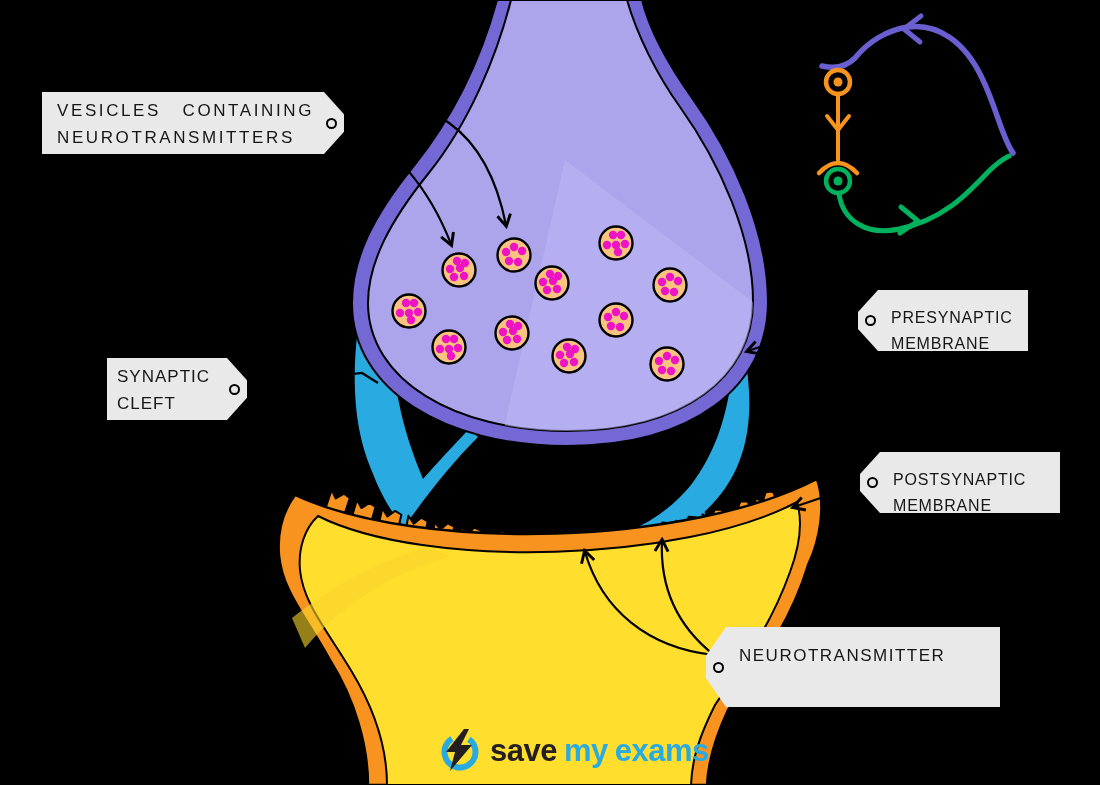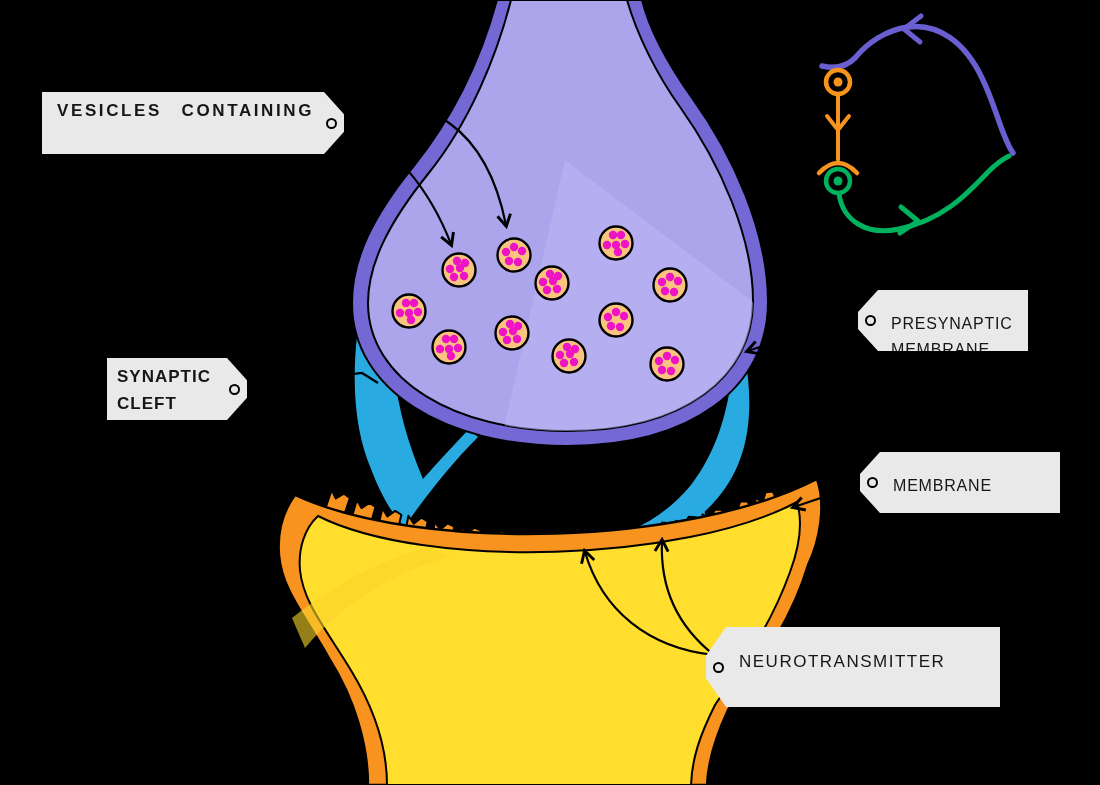--- a/index.html
+++ b/index.html
@@ -2,23 +2,23 @@
 <html style="--background: #000000; --outline: #000000; --bulb-membrane: #7468D4; --bulb-inner: #ACA5EC; --bulb-highlight: #BDB7F3; --vesicle-fill: #FBC47E; --vesicle-dot: #EF13C6; --cleft-blue: #29ABE2; --cell-orange: #F7931E; --cell-yellow: #FFDE2E; --cell-streak: #F8D32A; --tag-bg: #E9E9E9; --tag-text: #161616; --copyright-text: #8F9055; --logo-dark: #231F20; --logo-blue: #29ABE2; --inset-purple: #6A5FD0; --inset-orange: #F7941E; --inset-green: #00B15D;"><head>
 <meta charset="utf-8">
 <style>
   html,body{margin:0;padding:0;background:#000;}
   #stage{position:relative;width:1100px;height:785px;background:var(--background,#000);overflow:hidden;
          font-family:"Liberation Sans","DejaVu Sans",sans-serif;}
   #main-svg{position:absolute;left:0;top:0;}
   .tag{position:absolute;background:var(--tag-bg,#e9e9e9);color:var(--tag-text,#161616);
        box-sizing:border-box;box-shadow:2px 3px 0 rgba(110,110,110,0.25);}
   .tip-right{clip-path:polygon(0 0,calc(100% - 20px) 0,100% 36%,100% 64%,calc(100% - 20px) 100%,0 100%);
-             padding:5px 30px 0 15px;font-weight:bold;}
+             padding:5px 30px 0 15px;}
   .tip-left{clip-path:polygon(20px 0,100% 0,100% 100%,20px 100%,0 64%,0 36%);
-            padding:21px 12px 0 33px;}
+            padding:15px 12px 0 33px;}
   .tl{white-space:nowrap;}
   .tl.just{text-align:justify;text-align-last:justify;white-space:normal;}
   .eyelet{position:absolute;width:7px;height:7px;border:2.2px solid #000;border-radius:50%;
           background:var(--tag-bg,#e9e9e9);top:calc(50% - 5.5px);}
   .eyelet.right{right:7px}
   .eyelet.left{left:7px}
   #copyright{position:absolute;left:330px;top:706px;width:440px;text-align:center;
              font-size:13.5px;letter-spacing:.3px;color:var(--copyright-text,#8f9055);}
   #logo{position:absolute;left:437px;top:727px;display:flex;align-items:center;gap:7px;
         font-weight:bold;font-size:31px;}
@@ -210,40 +210,51 @@
       <path d="M 236,388 L 362,373 L 378,383"></path>
       <path d="M 866,317 C 823,328 780,340 748,351" marker-end="url(#arrow)"></path>
       <path d="M 868,482 C 838,492 815,500 794,507" marker-end="url(#arrow)"></path>
       <path d="M 714,655 C 648,648 602,610 585,552" marker-end="url(#arrow)"></path>
       <path d="M 714,655 C 676,625 660,585 662,541" marker-end="url(#arrow)"></path>
     </g>
   </svg>
 
   <div class="tag tip-right" style="left:42px;top:92px;width:302px;height:62px;font-size:17px;letter-spacing:2.6px;line-height:27px;">
     <div class="tl just">VESICLES CONTAINING</div>
+    <div class="tl">NEUROTRANSMITTERS</div>
     <span class="eyelet right"></span>
   </div>
 
   <div class="tag tip-right" style="left:107px;top:358px;width:140px;height:62px;font-size:17px;letter-spacing:1px;line-height:27px;padding-left:10px;">
     <div class="tl">SYNAPTIC</div>
     <div class="tl">CLEFT</div>
     <span class="eyelet right"></span>
   </div>
 
   <div class="tag tip-left" style="left:858px;top:290px;width:170px;height:61px;font-size:16px;letter-spacing:0.8px;line-height:26px;">
     <div class="tl">PRESYNAPTIC</div>
     <div class="tl">MEMBRANE</div>
     <span class="eyelet left"></span>
   </div>
 
   <div class="tag tip-left" style="left:860px;top:452px;width:200px;height:61px;font-size:16px;letter-spacing:0.8px;line-height:26px;">
+    <div class="tl">POSTSYNAPTIC</div>
     <div class="tl">MEMBRANE</div>
     <span class="eyelet left"></span>
   </div>
 
   <div class="tag tip-left" style="left:706px;top:627px;width:294px;height:80px;font-size:17px;letter-spacing:1.5px;line-height:28px;">
     <div class="tl">NEUROTRANSMITTER</div>
     <span class="eyelet left"></span>
   </div>
 
 
+  <div id="logo">
+    <svg width="46" height="46" viewBox="0 0 46 46">
+      <circle cx="23" cy="25" r="15.5" fill="none" stroke="var(--logo-blue)" stroke-width="6" stroke-dasharray="79 19" transform="rotate(-55 23 25)"></circle>
+      <path d="M 27,2 L 9,25 L 18,25 L 13,44 L 35,18 L 24,18 L 32,2 Z" fill="var(--logo-dark)"></path>
+    </svg>
+    <span class="lw dark">save</span>
+      <span class="lw blue">my</span>
+      <span class="lw blue">exams</span>
+  </div>
 
 </div>
 
 </body></html>

